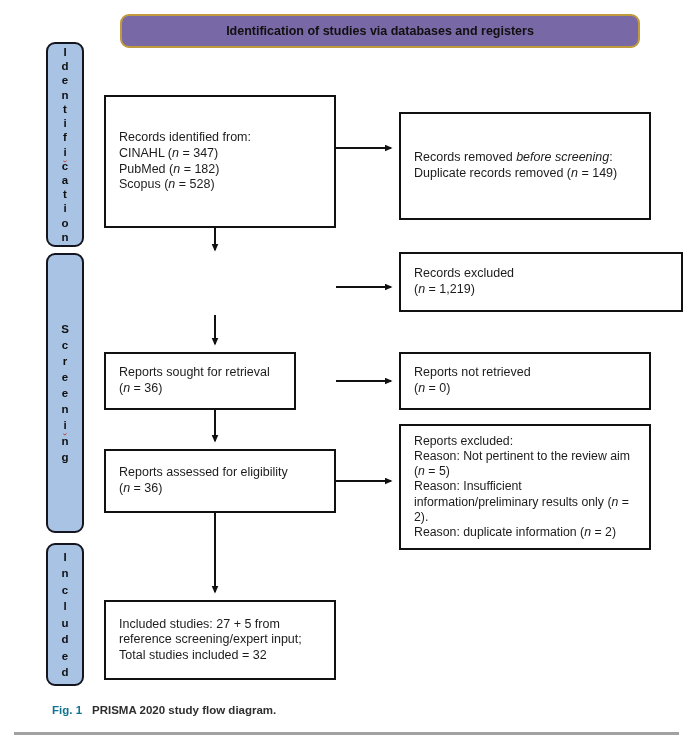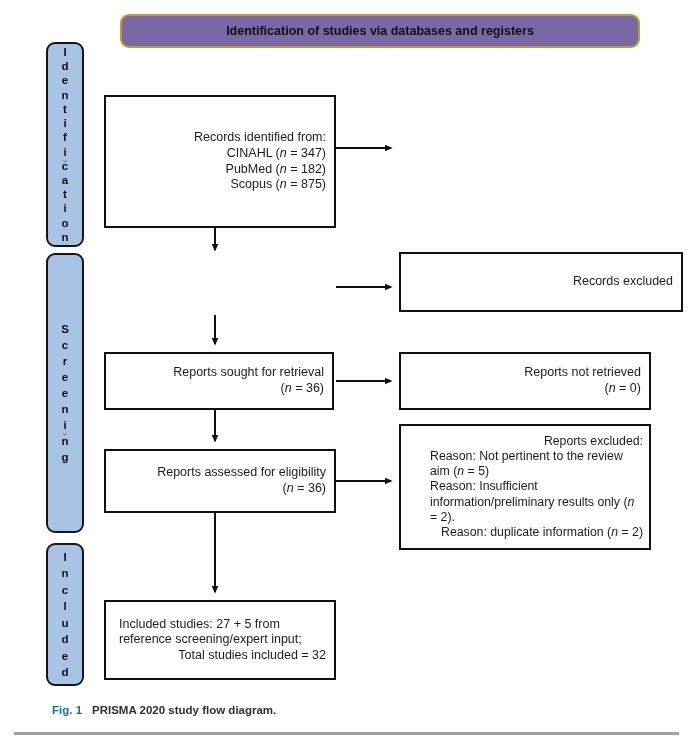--- a/index.html
+++ b/index.html
@@ -39,33 +39,32 @@
   .stage-included .letter{line-height:16.5px;}
   .letter{display:block;text-align:center;}
   .letter.wavy{text-decoration:underline wavy #cc2a1e;text-decoration-thickness:1px;text-underline-offset:2px;}
 
   
   .flow-box{
     position:absolute;background:#ffffff;border:2px solid #111111;
     display:flex;flex-direction:column;justify-content:center;
     font-size:12.5px;line-height:15.6px;
     padding:6px 8px 6px 13px;
-    align-items:flex-end;
   }
   .flow-box .line{min-height:15.6px;}
   .flow-box i{font-style:italic;}
   .box-identified{left:104px;top:95px;width:232px;height:133px;}
   .box-removed{left:399px;top:112px;width:252px;height:108px;}
   .box-screened{left:104px;top:258px;width:232px;height:57px;}
   .box-excluded{left:399px;top:252px;width:284px;height:60px;}
-  .box-sought{left:104px;top:352px;width:230px;height:58px;}
+  .box-sought{left:104px;top:352px;width:192px;height:58px;}
   .box-not-retrieved{left:399px;top:352px;width:252px;height:58px;}
   .box-assessed{left:104px;top:449px;width:232px;height:64px;}
   .box-reports-excluded{left:399px;top:424px;width:252px;height:126px;font-size:12.3px;line-height:15.2px;padding-right:6px;}
-  .box-reports-excluded .line{min-height:15.2px;margin-left:16px;}
+  .box-reports-excluded .line{min-height:15.2px;}
   .box-included{left:104px;top:600px;width:232px;height:80px;}
 
   
   .arrows{position:absolute;left:0;top:0;width:693px;height:745px;pointer-events:none;}
 
   
   .caption{position:absolute;left:16px;top:704px;font-size:11.5px;font-weight:bold;color:#2e2e2e;}
   .caption .fig-label{color:var(--caption-accent);margin-right:10px;padding-left:36px;}
   .bottom-rule{position:absolute;left:14px;top:732px;width:665px;height:3px;background:#a2a2a2;}
 </style>
@@ -113,24 +112,29 @@
       <span class="letter">u</span>
       <span class="letter">d</span>
       <span class="letter">e</span>
       <span class="letter">d</span>
     </div>
 
   <div class="flow-box box-identified">
       <div class="line"><span>Records identified from:</span></div>
       <div class="line"><span>CINAHL (</span><i>n</i><span> = 347)</span></div>
       <div class="line"><span>PubMed (</span><i>n</i><span> = 182)</span></div>
-      <div class="line"><span>Scopus (</span><i>n</i><span> = 875)</span></div>
+      <div class="line"><span>Scopus (</span><i>n</i><span> = 528)</span></div>
+    </div>
+  <div class="flow-box box-removed">
+      <div class="line"><span>Records removed </span><i>before screening</i><span>:</span></div>
+      <div class="line"><span>Duplicate records removed (</span><i>n</i><span> = 149)</span></div>
     </div>
   <div class="flow-box box-excluded">
       <div class="line"><span>Records excluded</span></div>
+      <div class="line"><span>(</span><i>n</i><span> = 1,219)</span></div>
     </div>
   <div class="flow-box box-sought">
       <div class="line"><span>Reports sought for retrieval</span></div>
       <div class="line"><span>(</span><i>n</i><span> = 36)</span></div>
     </div>
   <div class="flow-box box-not-retrieved">
       <div class="line"><span>Reports not retrieved</span></div>
       <div class="line"><span>(</span><i>n</i><span> = 0)</span></div>
     </div>
   <div class="flow-box box-assessed">

